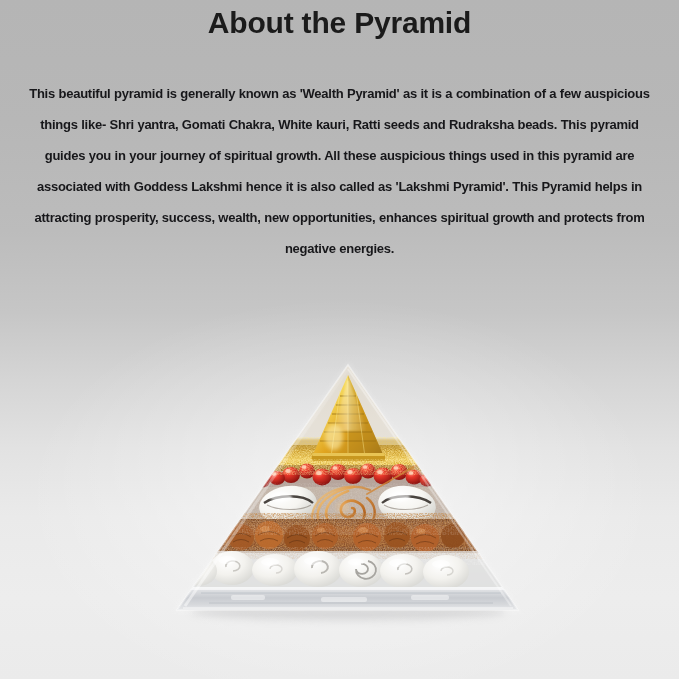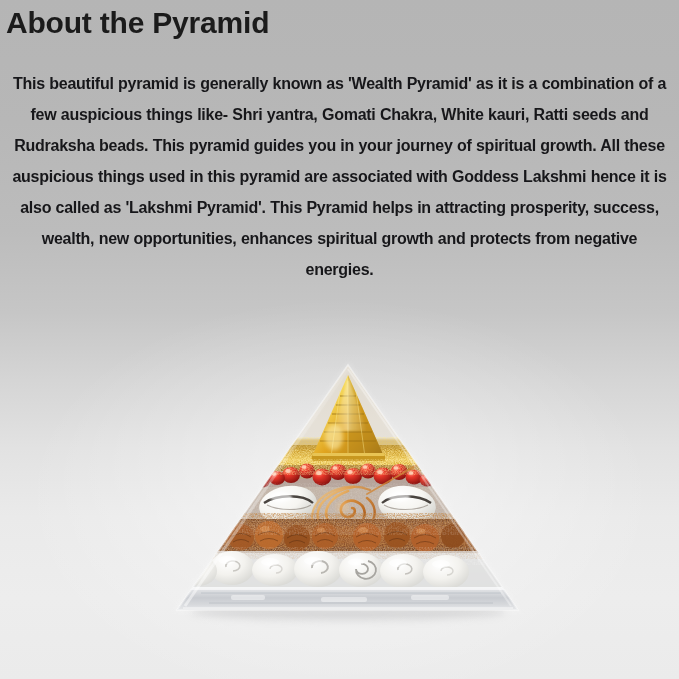--- a/index.html
+++ b/index.html
@@ -46,33 +46,33 @@
   .text-block {
     position: relative;
     z-index: 3;
     padding: 0 6px;
     box-sizing: border-box;
   }
 
   #page-title {
     margin: 0;
     padding-top: 4px;
-    text-align: left;
+    text-align: center;
     font-size: 30px;
     line-height: 38px;
     font-weight: 700;
     color: #1b1b1b;
     letter-spacing: -0.2px;
   }
 
   #about-paragraph {
-    margin: 4px;
+    margin: 14px;
     padding-top: 22px;
     text-align: center;
-    font-size: 16px;
+    font-size: 13px;
     line-height: 31px;
     font-weight: 600;
     color: #17171a;
     letter-spacing: -0.25px;
     word-spacing: 0.2px;
   }
 
   
   #pyramid-figure {
     position: absolute;

